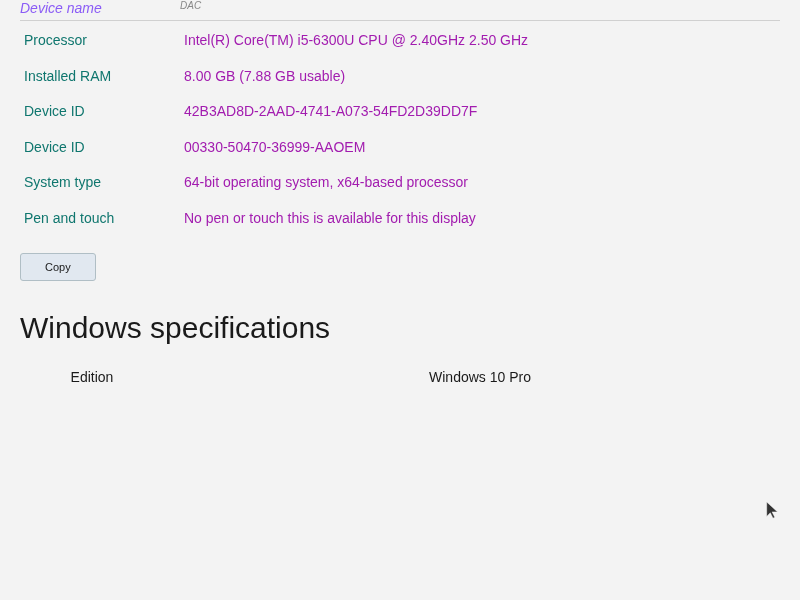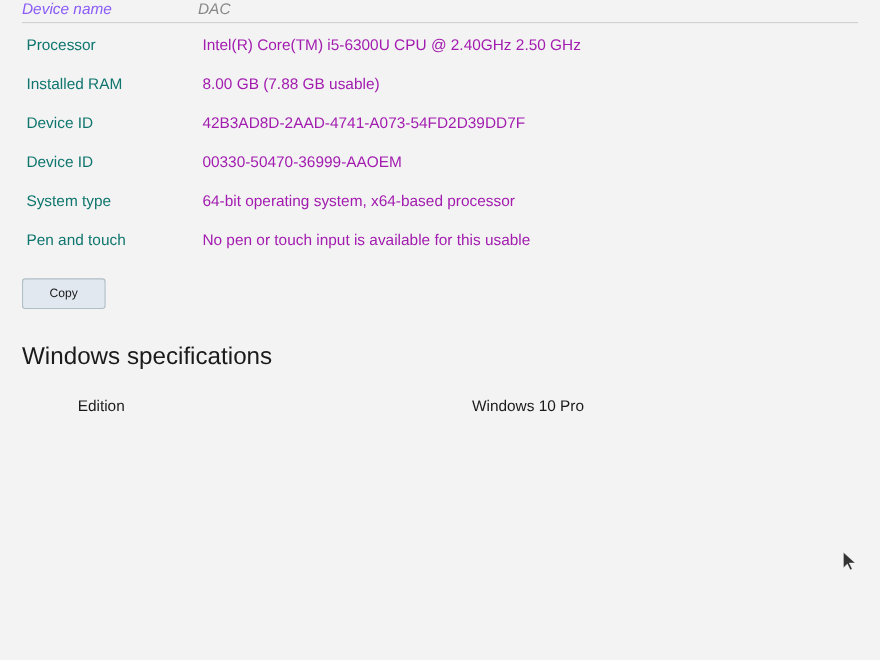--- a/index.html
+++ b/index.html
@@ -61,21 +61,21 @@
       color: #1a1a1a;
       cursor: pointer;
       font-family: 'Segoe UI', Arial, sans-serif;
     }
 
     .rename-btn {
       margin-top: 10px;
     }
 
     .section-title {
-      font-size: 22px;
+      font-size: 30px;
       font-weight: 300;
       color: #1a1a1a;
       margin-top: 30px;
       margin-bottom: 16px;
     }
 
     .bottom-spec-table {
       width: 100%;
       border-collapse: collapse;
       text-align: center;
@@ -102,21 +102,21 @@
 
     .partial-header .label {
       width: 160px;
       color: #8b5cf6;
       font-size: 14px;
       font-style: italic;
     }
 
     .partial-header .value {
       color: #888;
-      font-size: 14px;
+      font-size: 10px;
       font-style: italic;
     }
 
     .cursor {
       position: absolute;
       right: 20px;
       bottom: 80px;
       width: 14px;
       height: 18px;
       pointer-events: none;
@@ -149,21 +149,21 @@
       <tr>
         <td>Device ID</td>
         <td>00330-50470-36999-AAOEM</td>
       </tr>
       <tr>
         <td>System type</td>
         <td>64-bit operating system, x64-based processor</td>
       </tr>
       <tr>
         <td>Pen and touch</td>
-        <td>No pen or touch input is available for this usable</td>
+        <td>No pen or touch this is available for this display</td>
       </tr>
     </tbody>
   </table>
 
   <div class="button-row">
     <button class="btn">Copy</button>
   </div>
 
 
   <h2 class="section-title">Windows specifications</h2>

